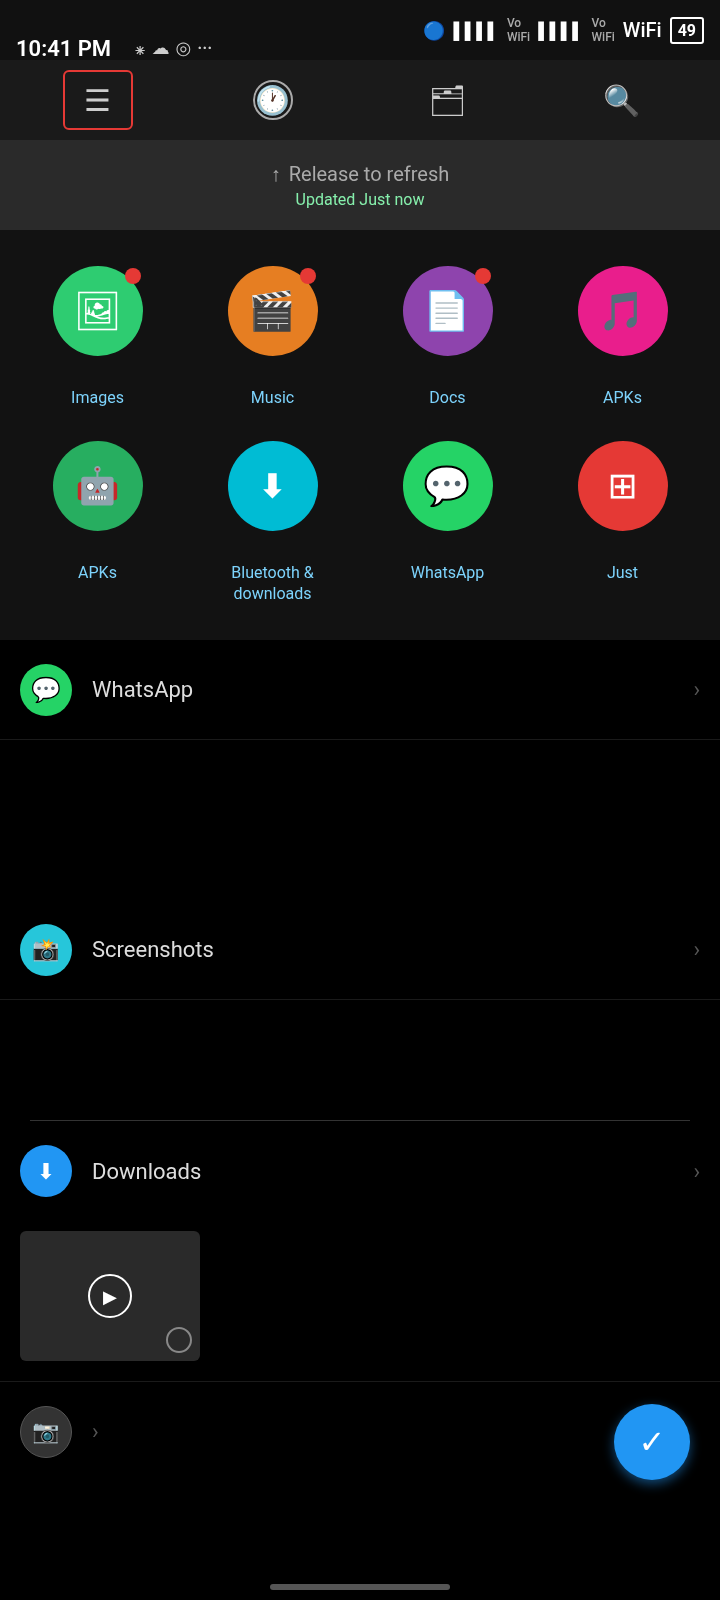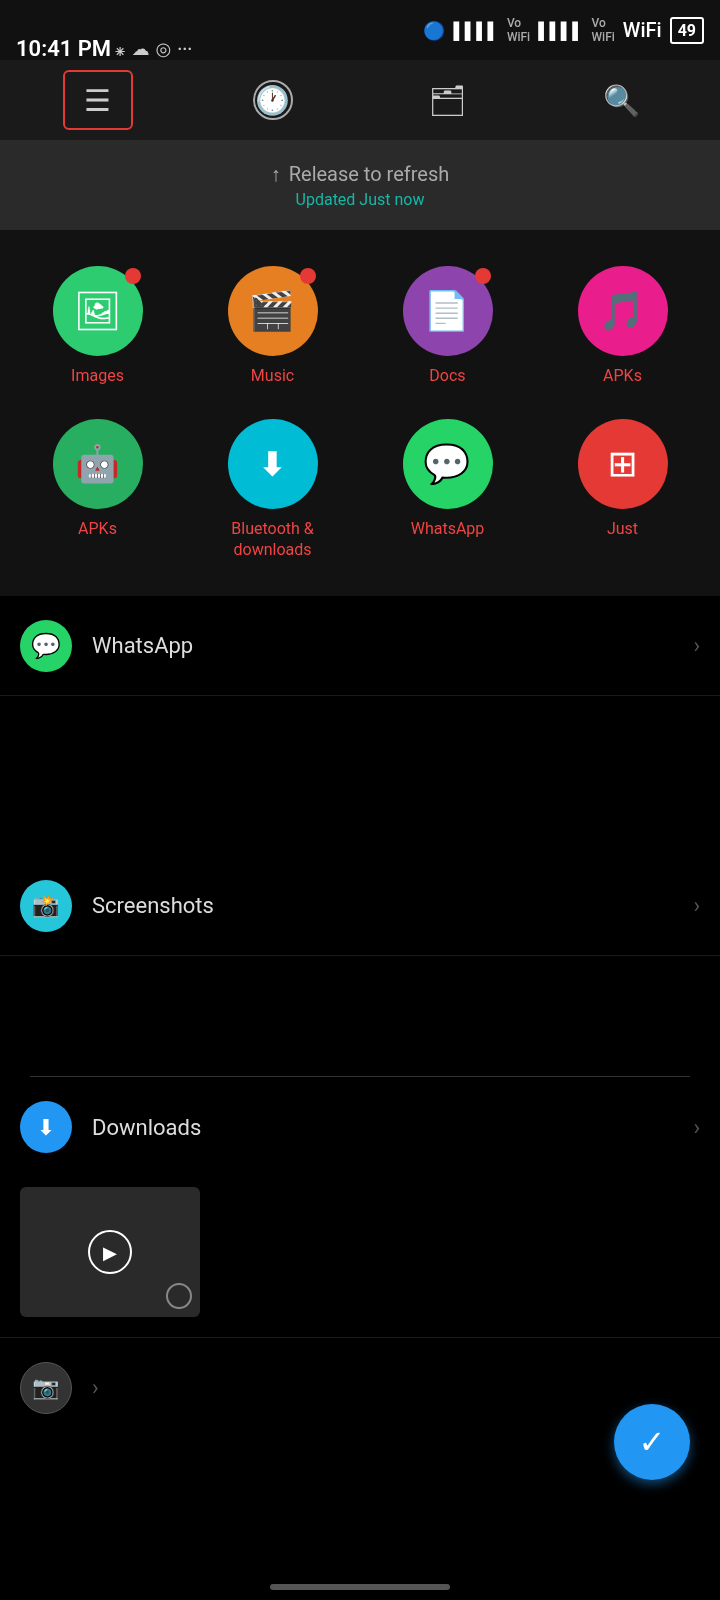--- a/index.html
+++ b/index.html
@@ -20,22 +20,22 @@
       background: #111;
       display: flex;
       align-items: center;
       justify-content: space-between;
       padding: 0 16px;
       font-size: 22px;
       font-weight: 500;
     }
     .status-left {
       display: flex;
-      align-items: flex-end;
-      gap: 4px;
+      align-items: flex-start;
+      gap: 24px;
       margin-top: 36px;
     }
     .status-time {
       font-size: 22px;
       font-weight: 600;
     }
     .status-right {
       display: flex;
       align-items: center;
       gap: 8px;
@@ -91,21 +91,21 @@
     }
     .refresh-text {
       font-size: 20px;
       color: #aaa;
       display: flex;
       align-items: center;
       gap: 8px;
     }
     .refresh-sub {
       font-size: 16px;
-      color: #14b8a6;
+      color: #86efac;
     }
 
     
     .category-grid {
       width: 720px;
       background: #121212;
       display: grid;
       grid-template-columns: repeat(4, 1fr);
       gap: 0;
       padding: 20px 10px;
@@ -133,23 +133,24 @@
       position: absolute;
       top: 2px;
       right: 2px;
       width: 16px;
       height: 16px;
       background: #e53935;
       border-radius: 50%;
     }
     .cat-label {
       font-size: 16px;
-      color: #ef4444;
+      color: #7dd3fc;
       text-align: center;
       line-height: 1.3;
+      margin-top: 22px;
     }
 
     
     .section-item {
       width: 720px;
       height: 100px;
       background: #000;
       display: flex;
       align-items: center;
       padding: 0 20px;

